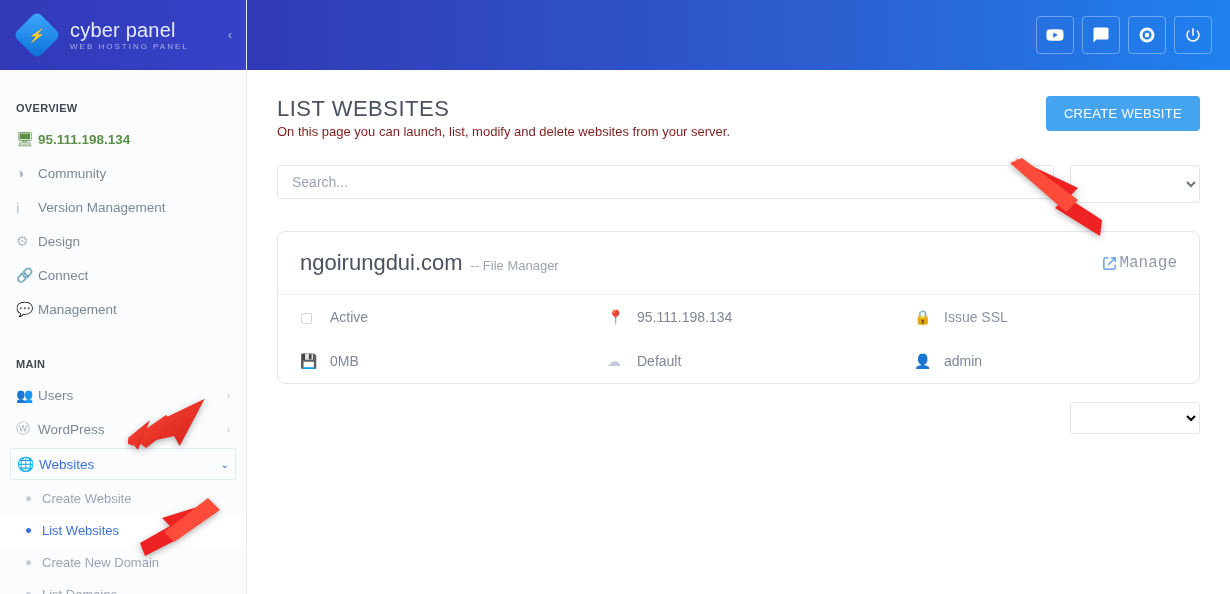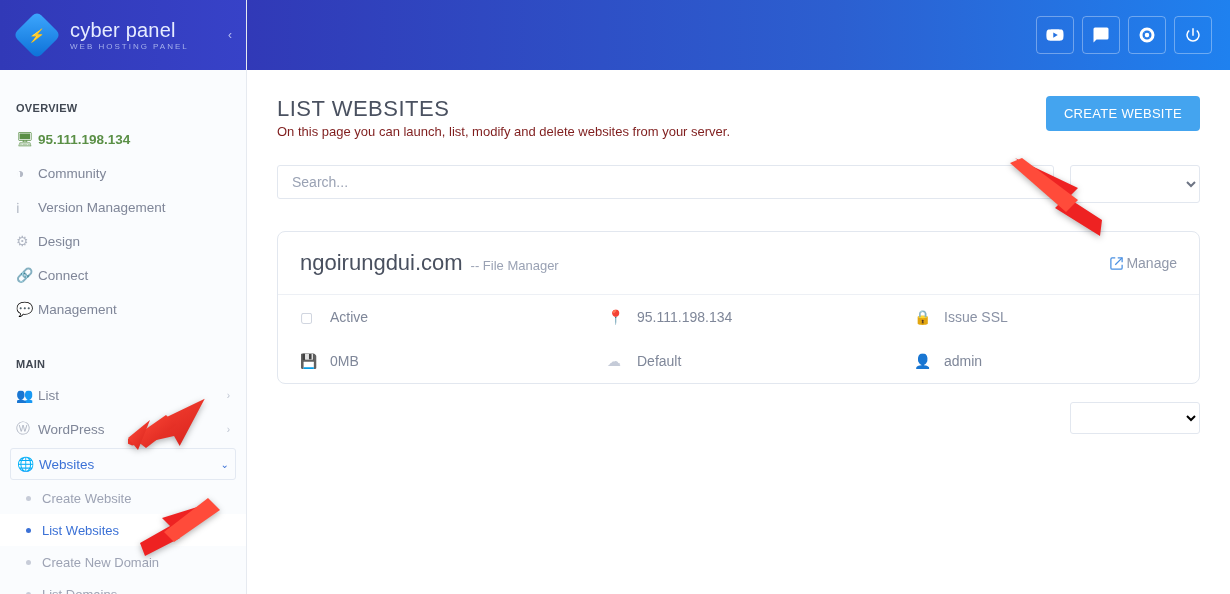--- a/index.html
+++ b/index.html
@@ -48,21 +48,21 @@
 
 .filter-row { display:flex; gap:16px; margin-top:26px; }
 .search-input { flex:1; height:34px; border:1px solid #e2e7ef; border-radius:3px; padding:0 14px; font-size:14px; color:#6d7484; }
 .search-input::placeholder { color:#9aa2b4; }
 .filter-select { width:130px; height:38px; border:1px solid #e2e7ef; border-radius:3px; background:#fff; color:#6d7484; font-size:13px; padding:0 8px; }
 
 .site-card { border:1px solid #e2e7ef; border-radius:8px; margin-top:28px; }
 .site-head { padding:18px 22px; display:flex; align-items:center; justify-content:space-between; border-bottom:1px solid #edf0f5; }
 .site-name { font-size:22px; font-weight:300; color:#49505f; }
 .site-fm { font-size:13px; color:#9aa2b4; margin-left:4px; }
-.manage { display:flex; align-items:center; gap:2px; color:#9098aa; font-size:14px; cursor:pointer; }
+.manage { display:flex; align-items:center; gap:2px; color:#9098aa; font-size:16px; cursor:pointer;font-family:Liberation Mono, monospace; }
 .manage svg { width:15px; height:15px; stroke:#4a90e2; fill:none; stroke-width:2; }
 
 .site-grid { display:grid; grid-template-columns: 1fr 1fr 1fr; }
 .cell { display:flex; align-items:center; gap:14px; padding:14px 22px; color:#7f8799; font-size:14px; }
 .cell .ic { width:16px; color:#c5cbd8; }
 .cell.link span { color:#8a92a5; }
 .pager-select { float:right; margin-top:18px; width:130px; height:32px; border:1px solid #e2e7ef; border-radius:3px; background:#fff; }
 
 
 .arrow { position:absolute; pointer-events:none; }
@@ -107,21 +107,21 @@
   </div>
   <div class="nav-item">
     <span class="nav-icon">💬</span>
     <span class="nav-label">Management</span>
   </div>
 
   <div class="section-title">MAIN</div>
 
   <div class="nav-item">
     <span class="nav-icon">👥</span>
-    <span class="nav-label">List</span>
+    <span class="nav-label">Users</span>
     <span class="chev">›</span>
   </div>
   <div class="nav-item">
     <span class="nav-icon">ⓦ</span>
     <span class="nav-label">WordPress</span>
     <span class="chev">›</span>
   </div>
   <div class="nav-item expanded">
     <span class="nav-icon">🌐</span>
     <span class="nav-label">Websites</span>

